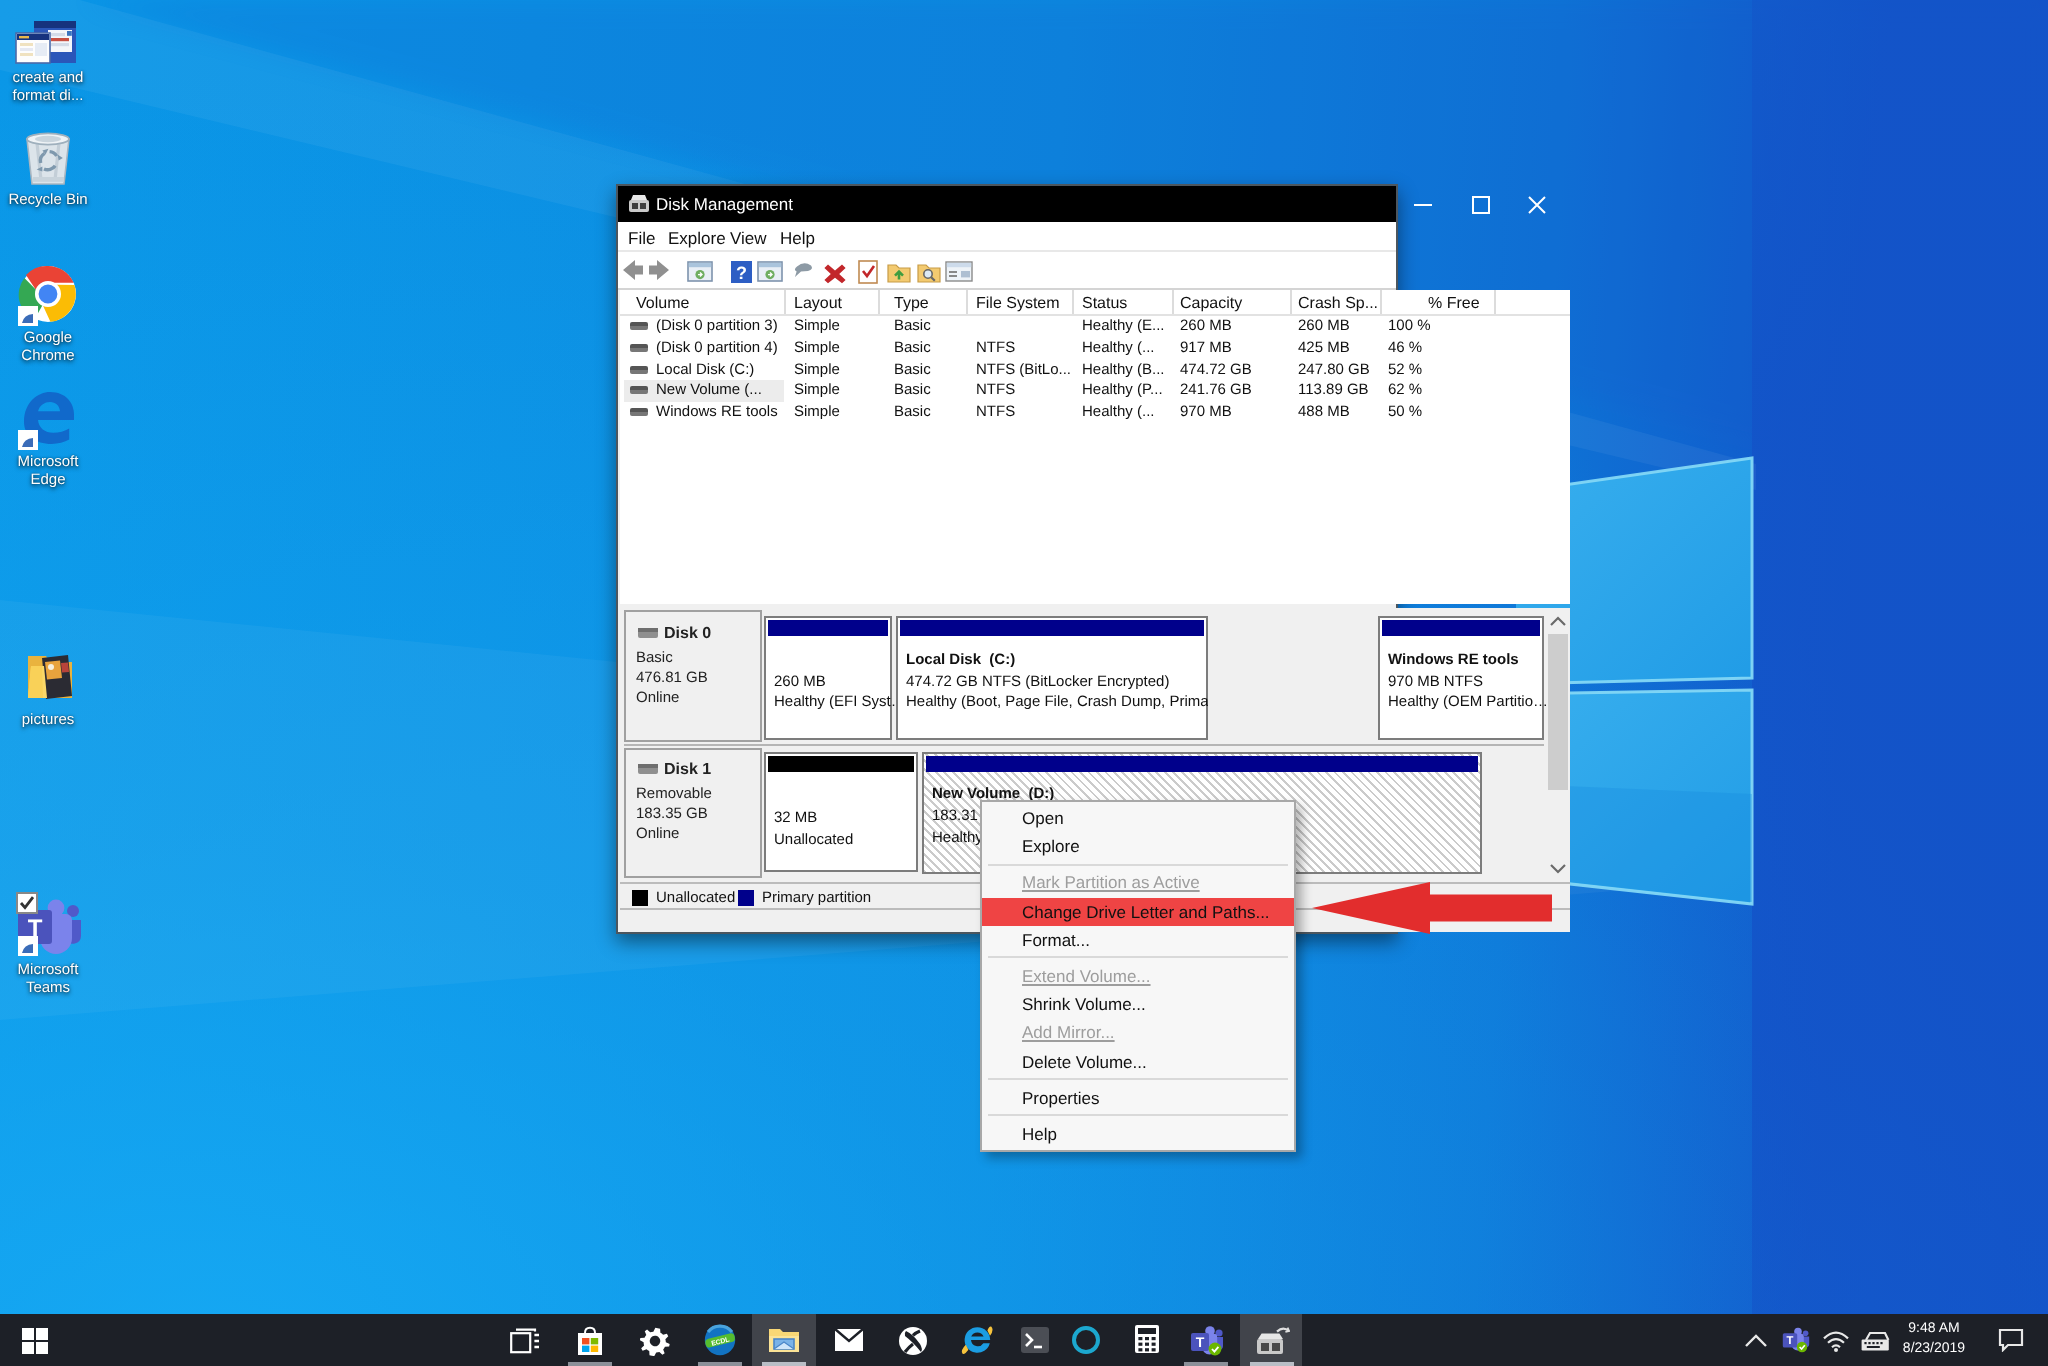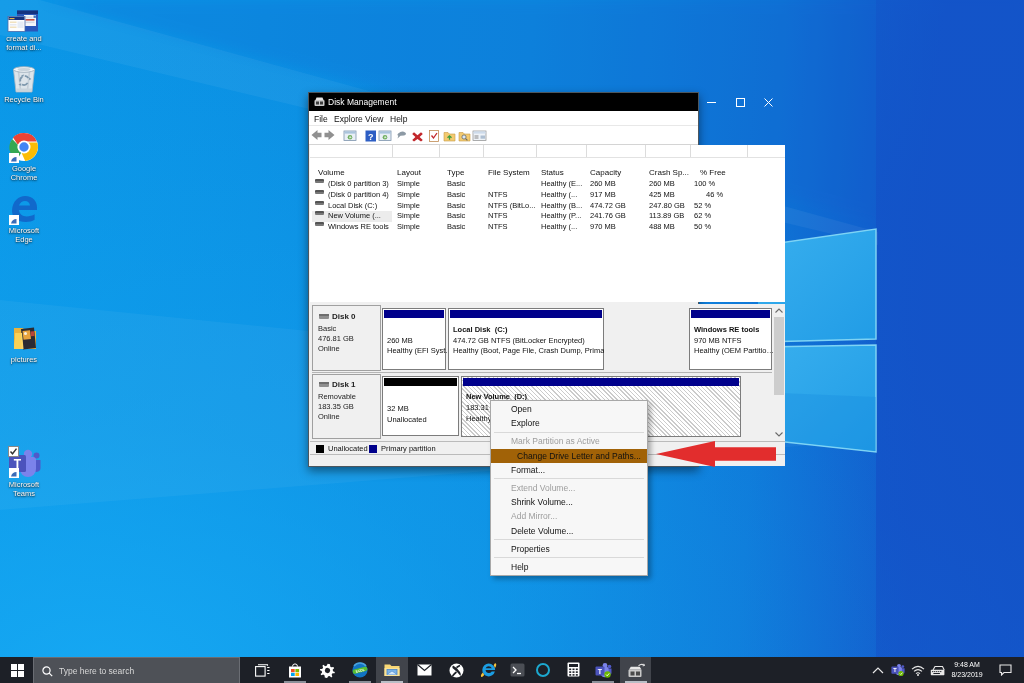--- a/index.html
+++ b/index.html
@@ -10,38 +10,38 @@
 .dlabel { position:absolute; width:64px; left:-7px; text-align:center; color:#fff; font-size:7.5px; line-height:9px; text-shadow:0 1px 2px rgba(0,0,0,.75),0 0 1px rgba(0,0,0,.5); }
 
 #win { position:absolute; left:308px; top:92px; width:391px; height:375px; background:#f0f0f0; border:1px solid #4c565e; box-shadow:0 4px 9px rgba(0,0,0,.45); }
 #titlebar { position:absolute; left:0; top:0; width:100%; height:18px; background:#000; color:#fff; }
 #titlebar .title { position:absolute; left:19px; top:4px; font-size:8.5px; }
 #menubar { position:absolute; left:0; top:18px; width:100%; height:15px; background:#fff; font-size:8.5px; color:#111; border-bottom:1px solid #e8e8e8;}
 #menubar span { position:absolute; top:3px; }
 #toolbar { position:absolute; left:0; top:33px; width:100%; height:19px; background:#fff; border-bottom:1px solid #d4d4d4; }
 #listarea { position:absolute; left:1px; top:52px; width:475px; height:157px; background:#fff; font-size:8px; color:#111; }
 .hline { position:absolute; background:#e2e2e2; }
-.row span { position:absolute; white-space:nowrap;margin-top:21px; }
+.row span { position:absolute; white-space:nowrap; }
 .row { position:absolute; left:0; width:475px; height:10.8px; line-height:10.8px; font-size:7.5px; }
 .vl { position:absolute; top:0; width:1px; height:12px; background:#dcdcdc; }
 .dico { display:block; width:9px; height:4px; background:#777; border-top:2px solid #555; margin-top:3px; border-radius:1px; }
 
 #gfx { position:absolute; left:1px; top:211px; width:475px; height:137px; background:#f0f0f0; }
 .dlabelpanel { position:absolute; left:2px; width:69px; background:#f0f0f0; border:1px solid #a0a0a0; font-size:7.5px; color:#222; }
 .part { position:absolute; background:#fff; border:1px solid #7c7c7c; font-size:7.5px; color:#111; }
 .part.hatch { background:#fff repeating-linear-gradient(45deg,rgba(160,160,160,0.55) 0 1px,rgba(255,255,255,0) 1px 3px); }
 .cap { position:absolute; left:1px; right:1px; top:1px; height:8px; background:#00008b; }
 .ptext { position:absolute; left:4px; white-space:nowrap; overflow:hidden; }
 #legend { position:absolute; left:1px; top:348px; width:475px; height:13px; background:#f0f0f0; border-top:1px solid #bbb; font-size:7.5px; color:#111; }
 #statusbar { position:absolute; left:1px; top:361px; width:475px; height:12px; background:#f0f0f0; border-top:1px solid #bbb; }
 
 #cmenu { position:absolute; left:490px; top:400px; width:158px; height:176px; background:#f7f7f7; border:1px solid #a8a8a8; box-shadow:3px 3px 5px rgba(0,0,0,.3); font-size:8.5px; color:#111; }
 .mi { height:14.2px; line-height:14.2px; padding-left:20px; white-space:nowrap; }
-.mi.dis { color:#9d9d9d; }
-.mi.hi { background:#a16207;text-align:center; }
+.mi.dis { color:#9d9d9d;text-decoration:underline; }
+.mi.hi { background:#ef4444; }
 .msep { height:1px; background:#d9d9d9; margin:1.5px 3px; }
 
 #taskbar { position:absolute; left:0; top:657px; width:1024px; height:26px; background:#1d2027; }
 .tline { position:absolute; bottom:0; height:2px; background:#9ba3ad; }
 #clock { position:absolute; left:941px; top:3px; width:52px; text-align:center; font-size:7px; line-height:10px; color:#fff; }
 </style>
 </head>
 <body>
 <div id="screen">
   <svg class="abs" id="wp" width="1024" height="683" viewBox="0 0 1024 683" style="left:0;top:0">
@@ -239,21 +239,21 @@
     <div id="listarea">
       <div class="hline" style="left:0;top:12px;width:475px;height:1px"></div>
       <div class="row" style="font-size:8px">
           <span style="left:8px;top:2px">Volume</span>
           <span style="left:87px;top:2px">Layout</span>
           <span style="left:137px;top:2px">Type</span>
           <span style="left:178px;top:2px">File System</span>
           <span style="left:231px;top:2px">Status</span>
           <span style="left:280px;top:2px">Capacity</span>
           <span style="left:339px;top:2px">Crash Sp...</span>
-          <span style="left:390px;top:2px">% Free</span>
+          <span style="left:404px;top:2px">% Free</span>
         </div>
       <div class="vl" style="left:82px"></div>
         <div class="vl" style="left:129px"></div>
         <div class="vl" style="left:173px"></div>
         <div class="vl" style="left:226px"></div>
         <div class="vl" style="left:276px"></div>
         <div class="vl" style="left:335px"></div>
         <div class="vl" style="left:380px"></div>
         <div class="vl" style="left:437px"></div>
       <div class="row" style="top:13px">
@@ -268,21 +268,21 @@
         </div>
       <div class="row" style="top:23.8px">
           <span class="dico" style="left:5px"></span>
           <span style="left:18px">(Disk 0 partition 4)</span>
           <span style="left:87px">Simple</span>
           <span style="left:137px">Basic</span>
           <span style="left:178px">NTFS</span>
           <span style="left:231px">Healthy (...</span>
           <span style="left:280px">917 MB</span>
           <span style="left:339px">425 MB</span>
-          <span style="left:396px">46 %</span>
+          <span style="left:384px">46 %</span>
         </div>
       <div class="row" style="top:34.6px">
           <span class="dico" style="left:5px"></span>
           <span style="left:18px">Local Disk (C:)</span>
           <span style="left:87px">Simple</span>
           <span style="left:137px">Basic</span>
           <span style="left:178px">NTFS (BitLo...</span>
           <span style="left:231px">Healthy (B...</span>
           <span style="left:280px">474.72 GB</span>
           <span style="left:339px">247.80 GB</span>
@@ -406,27 +406,20 @@
   </svg>
   <div id="taskbar">
 
     <svg class="abs" width="13" height="13" viewBox="0 0 13 13" style="left:11px;top:7px">
       <rect x="0" y="0" width="6" height="6" fill="#fff"></rect>
         <rect x="7" y="0" width="6" height="6" fill="#fff"></rect>
       <rect x="0" y="7" width="6" height="6" fill="#fff"></rect>
         <rect x="7" y="7" width="6" height="6" fill="#fff"></rect>
     </svg>
 
-    <div class="abs" style="left:33px;top:0;width:207px;height:26px;background:#4e5157;border:1px solid #6a6d73;border-bottom:none">
-      <svg class="abs" width="11" height="11" viewBox="0 0 11 11" style="left:8px;top:8px">
-        <circle cx="4.5" cy="4.5" r="3.6" fill="none" stroke="#fff" stroke-width="1.2"></circle>
-          <path d="M7.2,7.2 L10.2,10.2" stroke="#fff" stroke-width="1.2"></path>
-      </svg>
-      <span class="abs" style="left:25px;top:8px;font-size:8.5px;color:#d8d8d8">Type here to search</span>
-    </div>
 
     <svg class="abs" width="15" height="13" viewBox="0 0 15 13" style="left:255px;top:7px">
       <rect x="0.6" y="2.6" width="9.5" height="9.5" fill="none" stroke="#fff" stroke-width="1.1"></rect>
       <path d="M12.2,3.5 L14.5,3.5 M12.2,6.5 L14.5,6.5 M12.2,9.5 L14.5,9.5" stroke="#fff" stroke-width="1.2"></path>
       <path d="M3,0.8 L12.5,0.8 L12.5,1.8" stroke="#fff" stroke-width="1.1" fill="none"></path>
     </svg>
 
     <div class="tline" style="left:284px;width:22px;background:#8b9099"></div>
     <svg class="abs" width="14" height="15" viewBox="0 0 14 15" style="left:288px;top:6px">
       <path d="M4.5,3.5 q0,-2.6 2.5,-2.6 q2.5,0 2.5,2.6" fill="none" stroke="#fff" stroke-width="1"></path>

